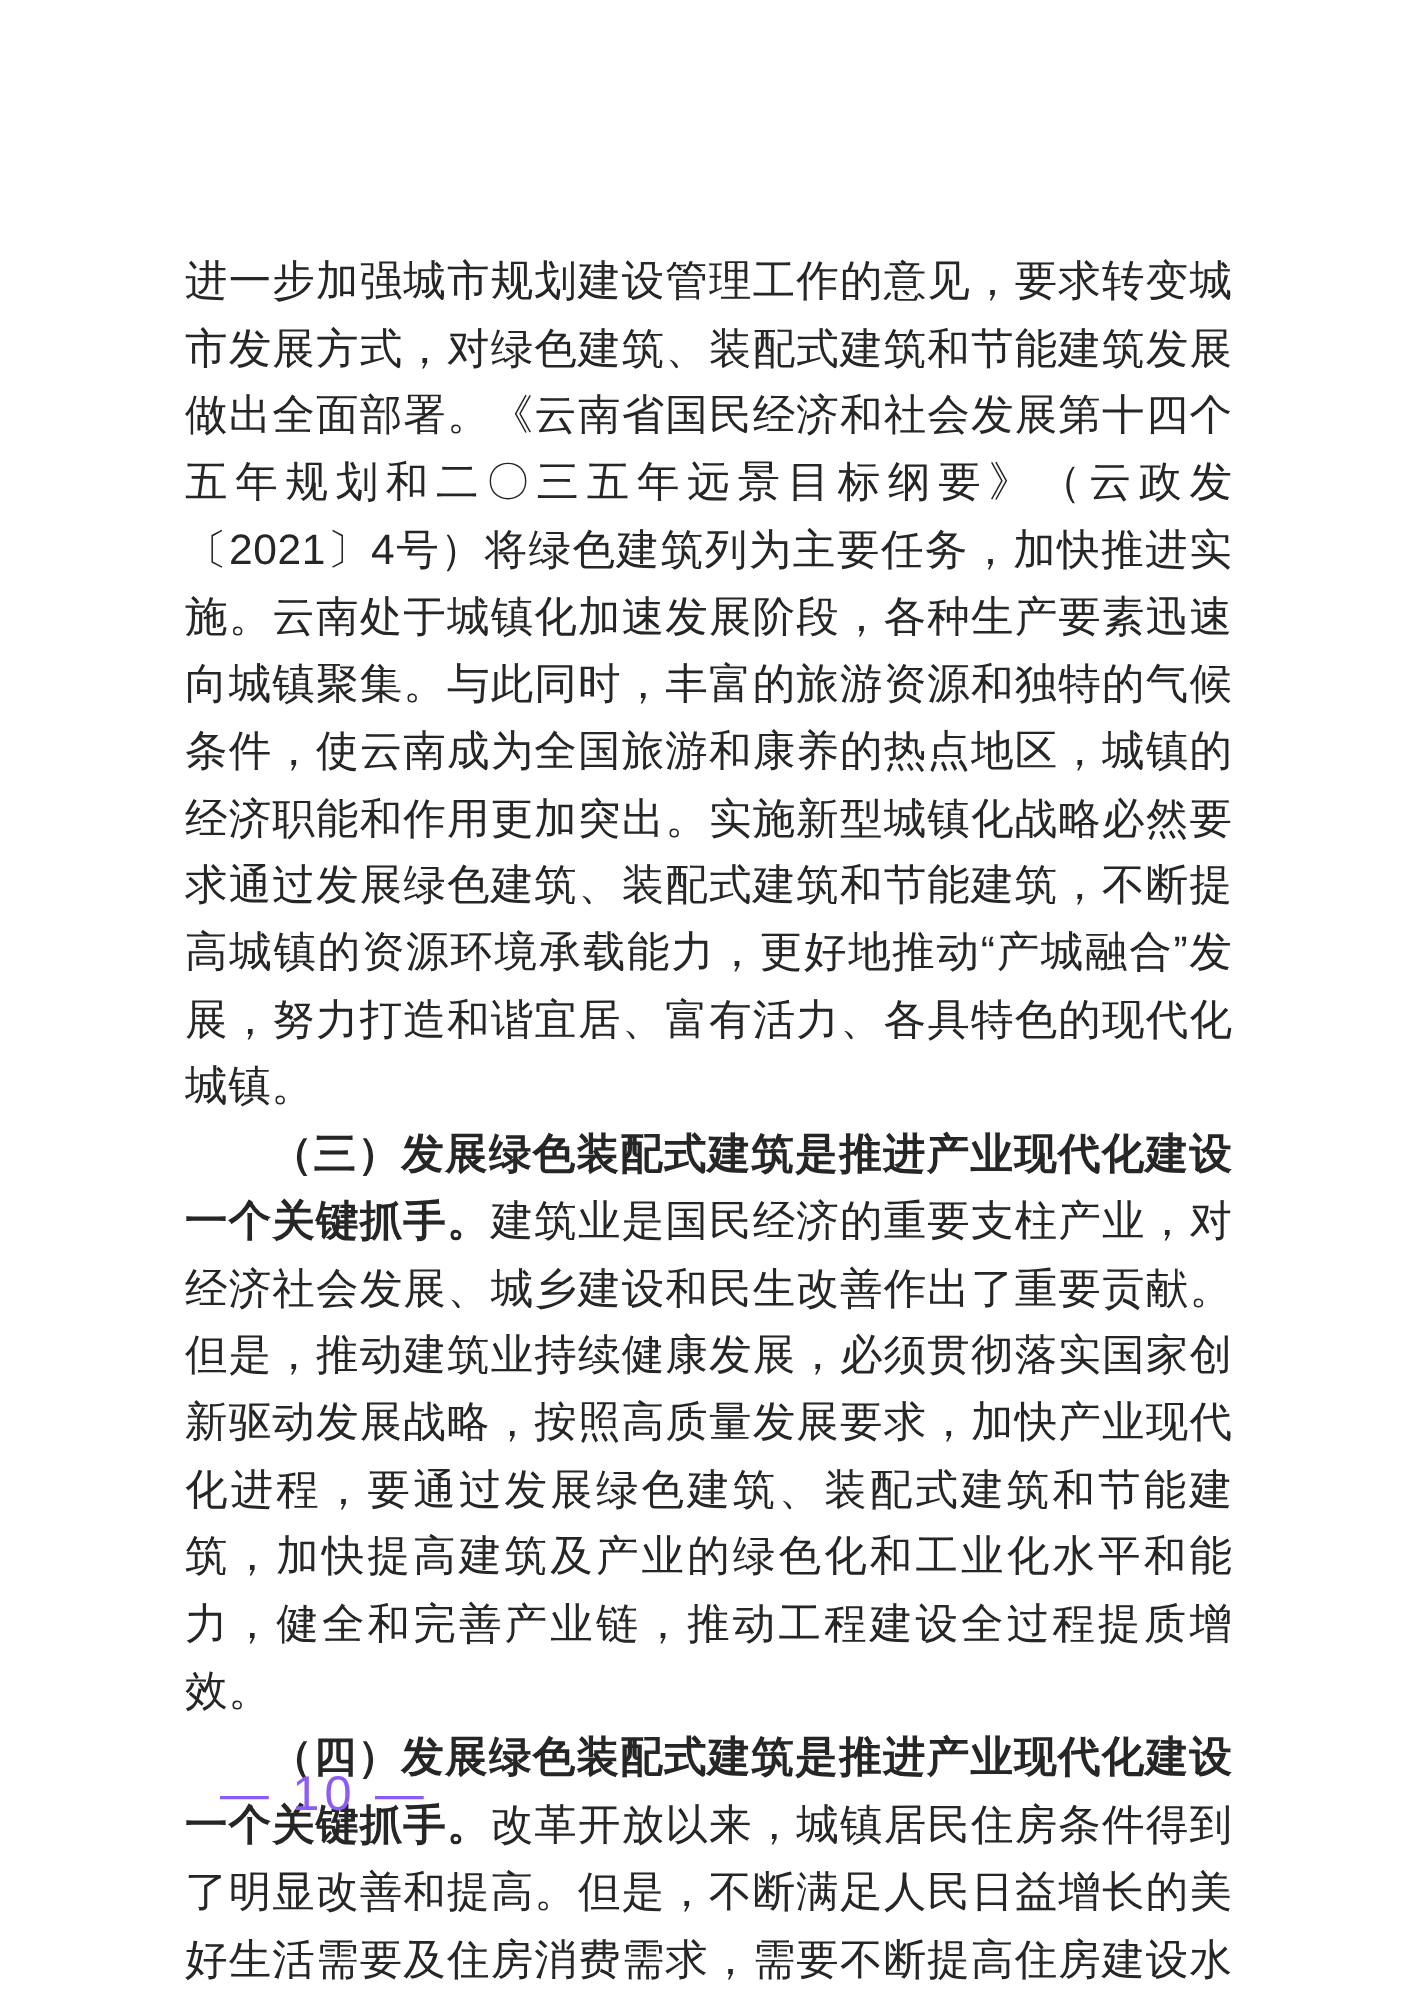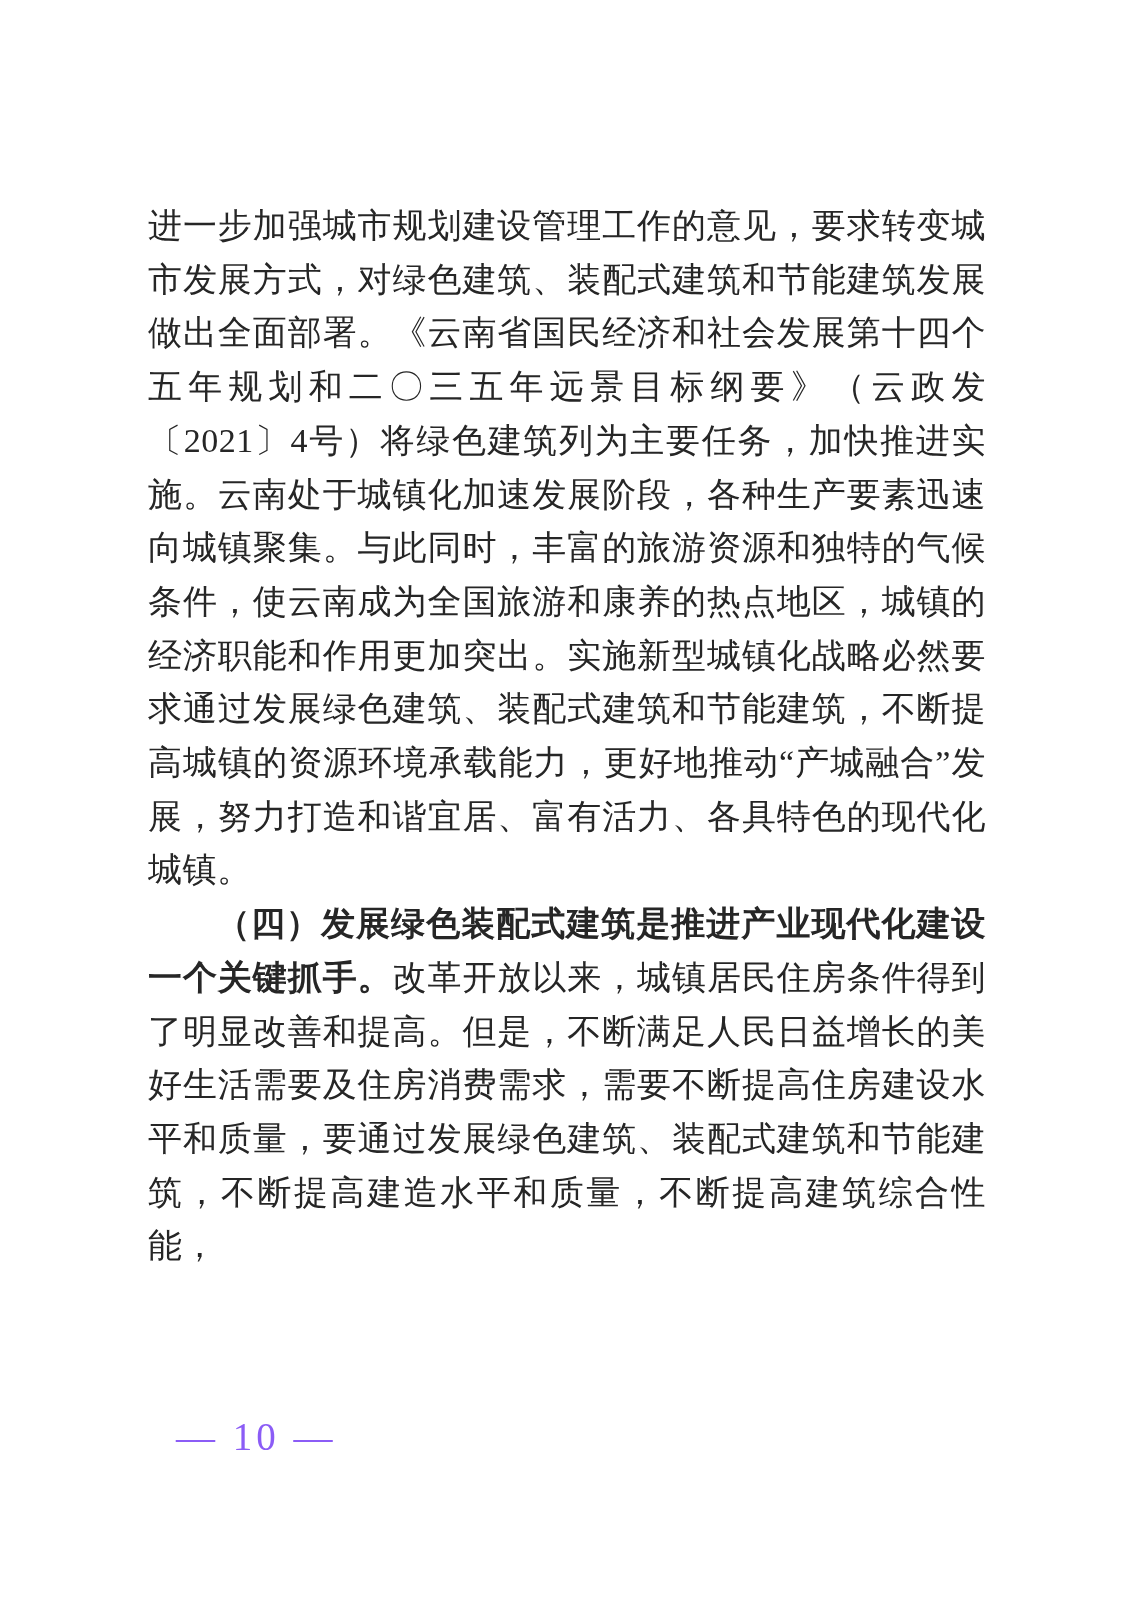--- a/index.html
+++ b/index.html
@@ -6,21 +6,21 @@
     margin: 0;
     padding: 0;
     background: #ffffff;
   }
   .page {
     position: relative;
     width: 1131px;
     height: 1600px;
     background: #ffffff;
     overflow: hidden;
-    font-family: Liberation Serif, serif;
+    font-family: Liberation Sans, sans-serif;
   }
   .text-block {
     position: absolute;
     left: 148px;
     top: 199px;
     width: 838px;
     font-size: 34px;
     line-height: 53.7px;
     color: #262626;
     text-align: justify;
@@ -49,20 +49,21 @@
 </style>
 </head>
 <body>
 
 <div class="page">
 
   <div class="text-block">
 
     <p class="para continuation"><span class="lead"></span><span>进一步加强城市规划建设管理工作的意见，要求转变城市发展方式，对绿色建筑、装配式建筑和节能建筑发展做出全面部署。《云南省国民经济和社会发展第十四个五年规划和二〇三五年远景目标纲要》（云政发〔2021〕4号）将绿色建筑列为主要任务，加快推进实施。云南处于城镇化加速发展阶段，各种生产要素迅速向城镇聚集。与此同时，丰富的旅游资源和独特的气候条件，使云南成为全国旅游和康养的热点地区，城镇的经济职能和作用更加突出。实施新型城镇化战略必然要求通过发展绿色建筑、装配式建筑和节能建筑，不断提高城镇的资源环境承载能力，更好地推动“产城融合”发展，努力打造和谐宜居、富有活力、各具特色的现代化城镇。</span></p>
 
+    <p class="para"><span class="lead">（三）发展绿色装配式建筑是推进产业现代化建设一个关键抓手。</span><span>建筑业是国民经济的重要支柱产业，对经济社会发展、城乡建设和民生改善作出了重要贡献。但是，推动建筑业持续健康发展，必须贯彻落实国家创新驱动发展战略，按照高质量发展要求，加快产业现代化进程，要通过发展绿色建筑、装配式建筑和节能建筑，加快提高建筑及产业的绿色化和工业化水平和能力，健全和完善产业链，推动工程建设全过程提质增效。</span></p>
 
     <p class="para"><span class="lead">（四）发展绿色装配式建筑是推进产业现代化建设一个关键抓手。</span><span>改革开放以来，城镇居民住房条件得到了明显改善和提高。但是，不断满足人民日益增长的美好生活需要及住房消费需求，需要不断提高住房建设水平和质量，要通过发展绿色建筑、装配式建筑和节能建筑，不断提高建造水平和质量，不断提高建筑综合性能，</span></p>
 
   </div>
 
   <div class="page-number">— 10 —</div>
 
 </div>
 
 </body></html>

